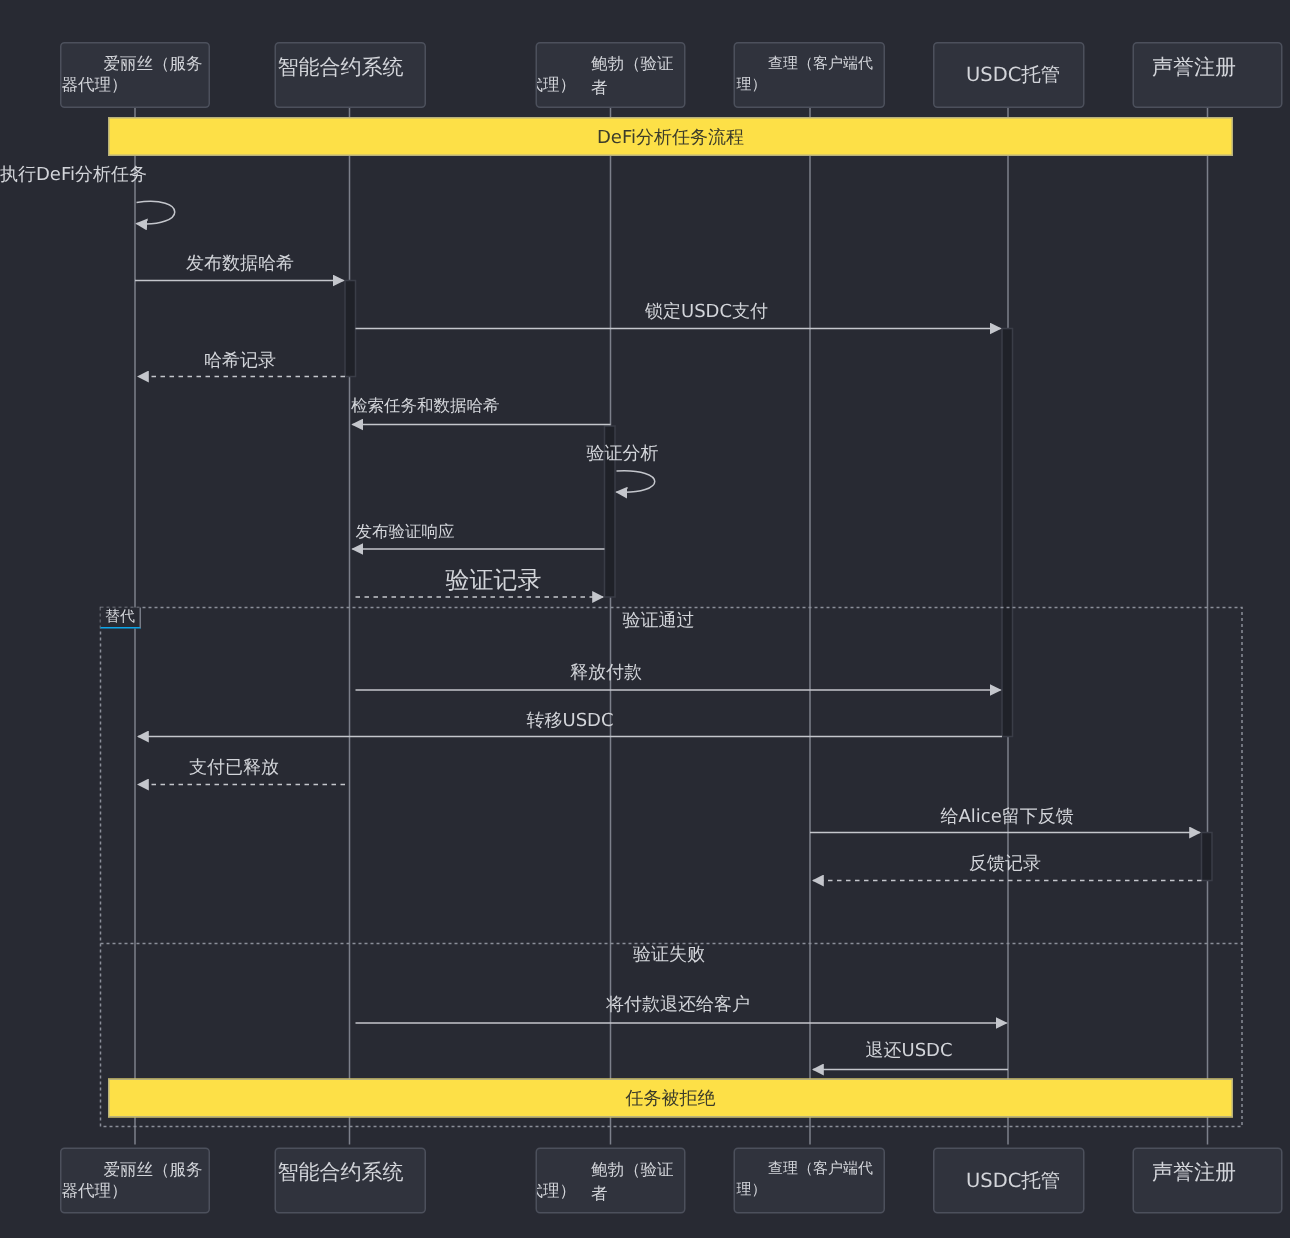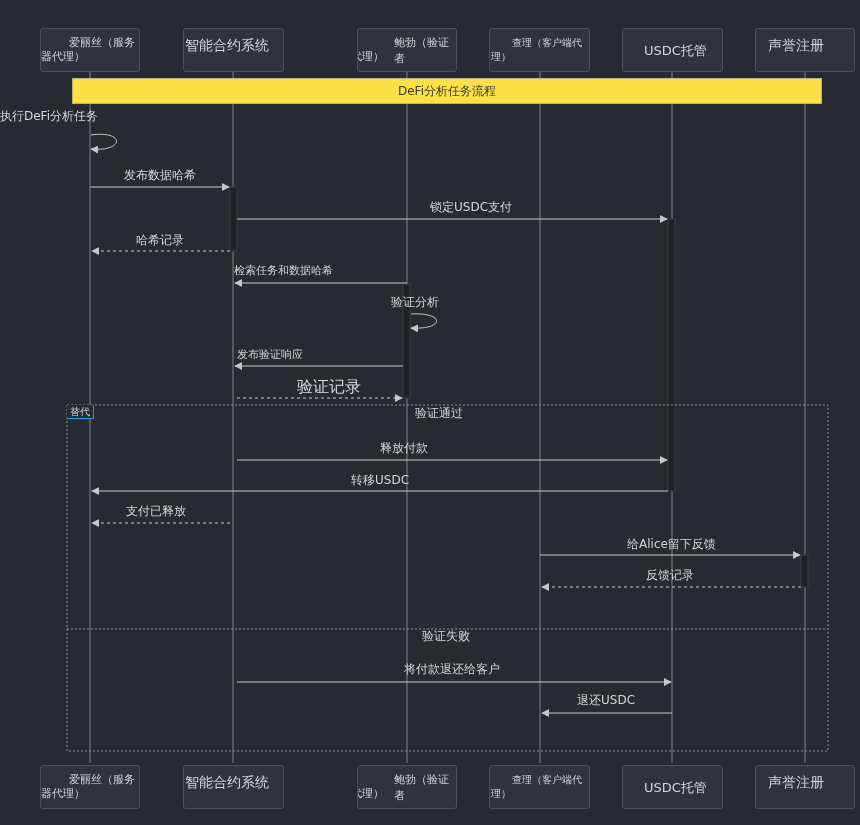--- a/index.html
+++ b/index.html
@@ -136,20 +136,23 @@
   <span class="msg-label" style="left:99px;top:503px;margin-left:27px;">支付已释放</span>
   <span class="msg-label" style="left:627px;top:536px;">给Alice留下反馈</span>
   <span class="msg-label" style="left:646px;top:567px;">反馈记录</span>
 
 
   <span class="section-label" style="left:422px;top:628px;">验证失败</span>
 
   <span class="msg-label" style="left:404px;top:661px;">将付款退还给客户</span>
   <span class="msg-label" style="left:577px;top:692px;">退还USDC</span>
 
+  <div class="note" style="left:72px;top:719px;width:750px;height:26px;">
+    <span>任务被拒绝</span>
+  </div>
 
   <div class="actor small" style="left:40px;top:765px;width:100px;height:44px;">
     <span class="lbl" style="left:28px;top:6px;">爱丽丝（服务</span>
     <span class="lbl" style="left:0px;top:20px;">器代理）</span>
   </div>
   <div class="actor big" style="left:183px;top:765px;width:101px;height:44px;">
     <span class="lbl" style="left:1px;top:8px;">智能合约系统</span>
   </div>
   <div class="actor small" style="left:357px;top:765px;width:100px;height:44px;">
     <span class="lbl" style="left:36px;top:6px;">鲍勃（验证者</span>

